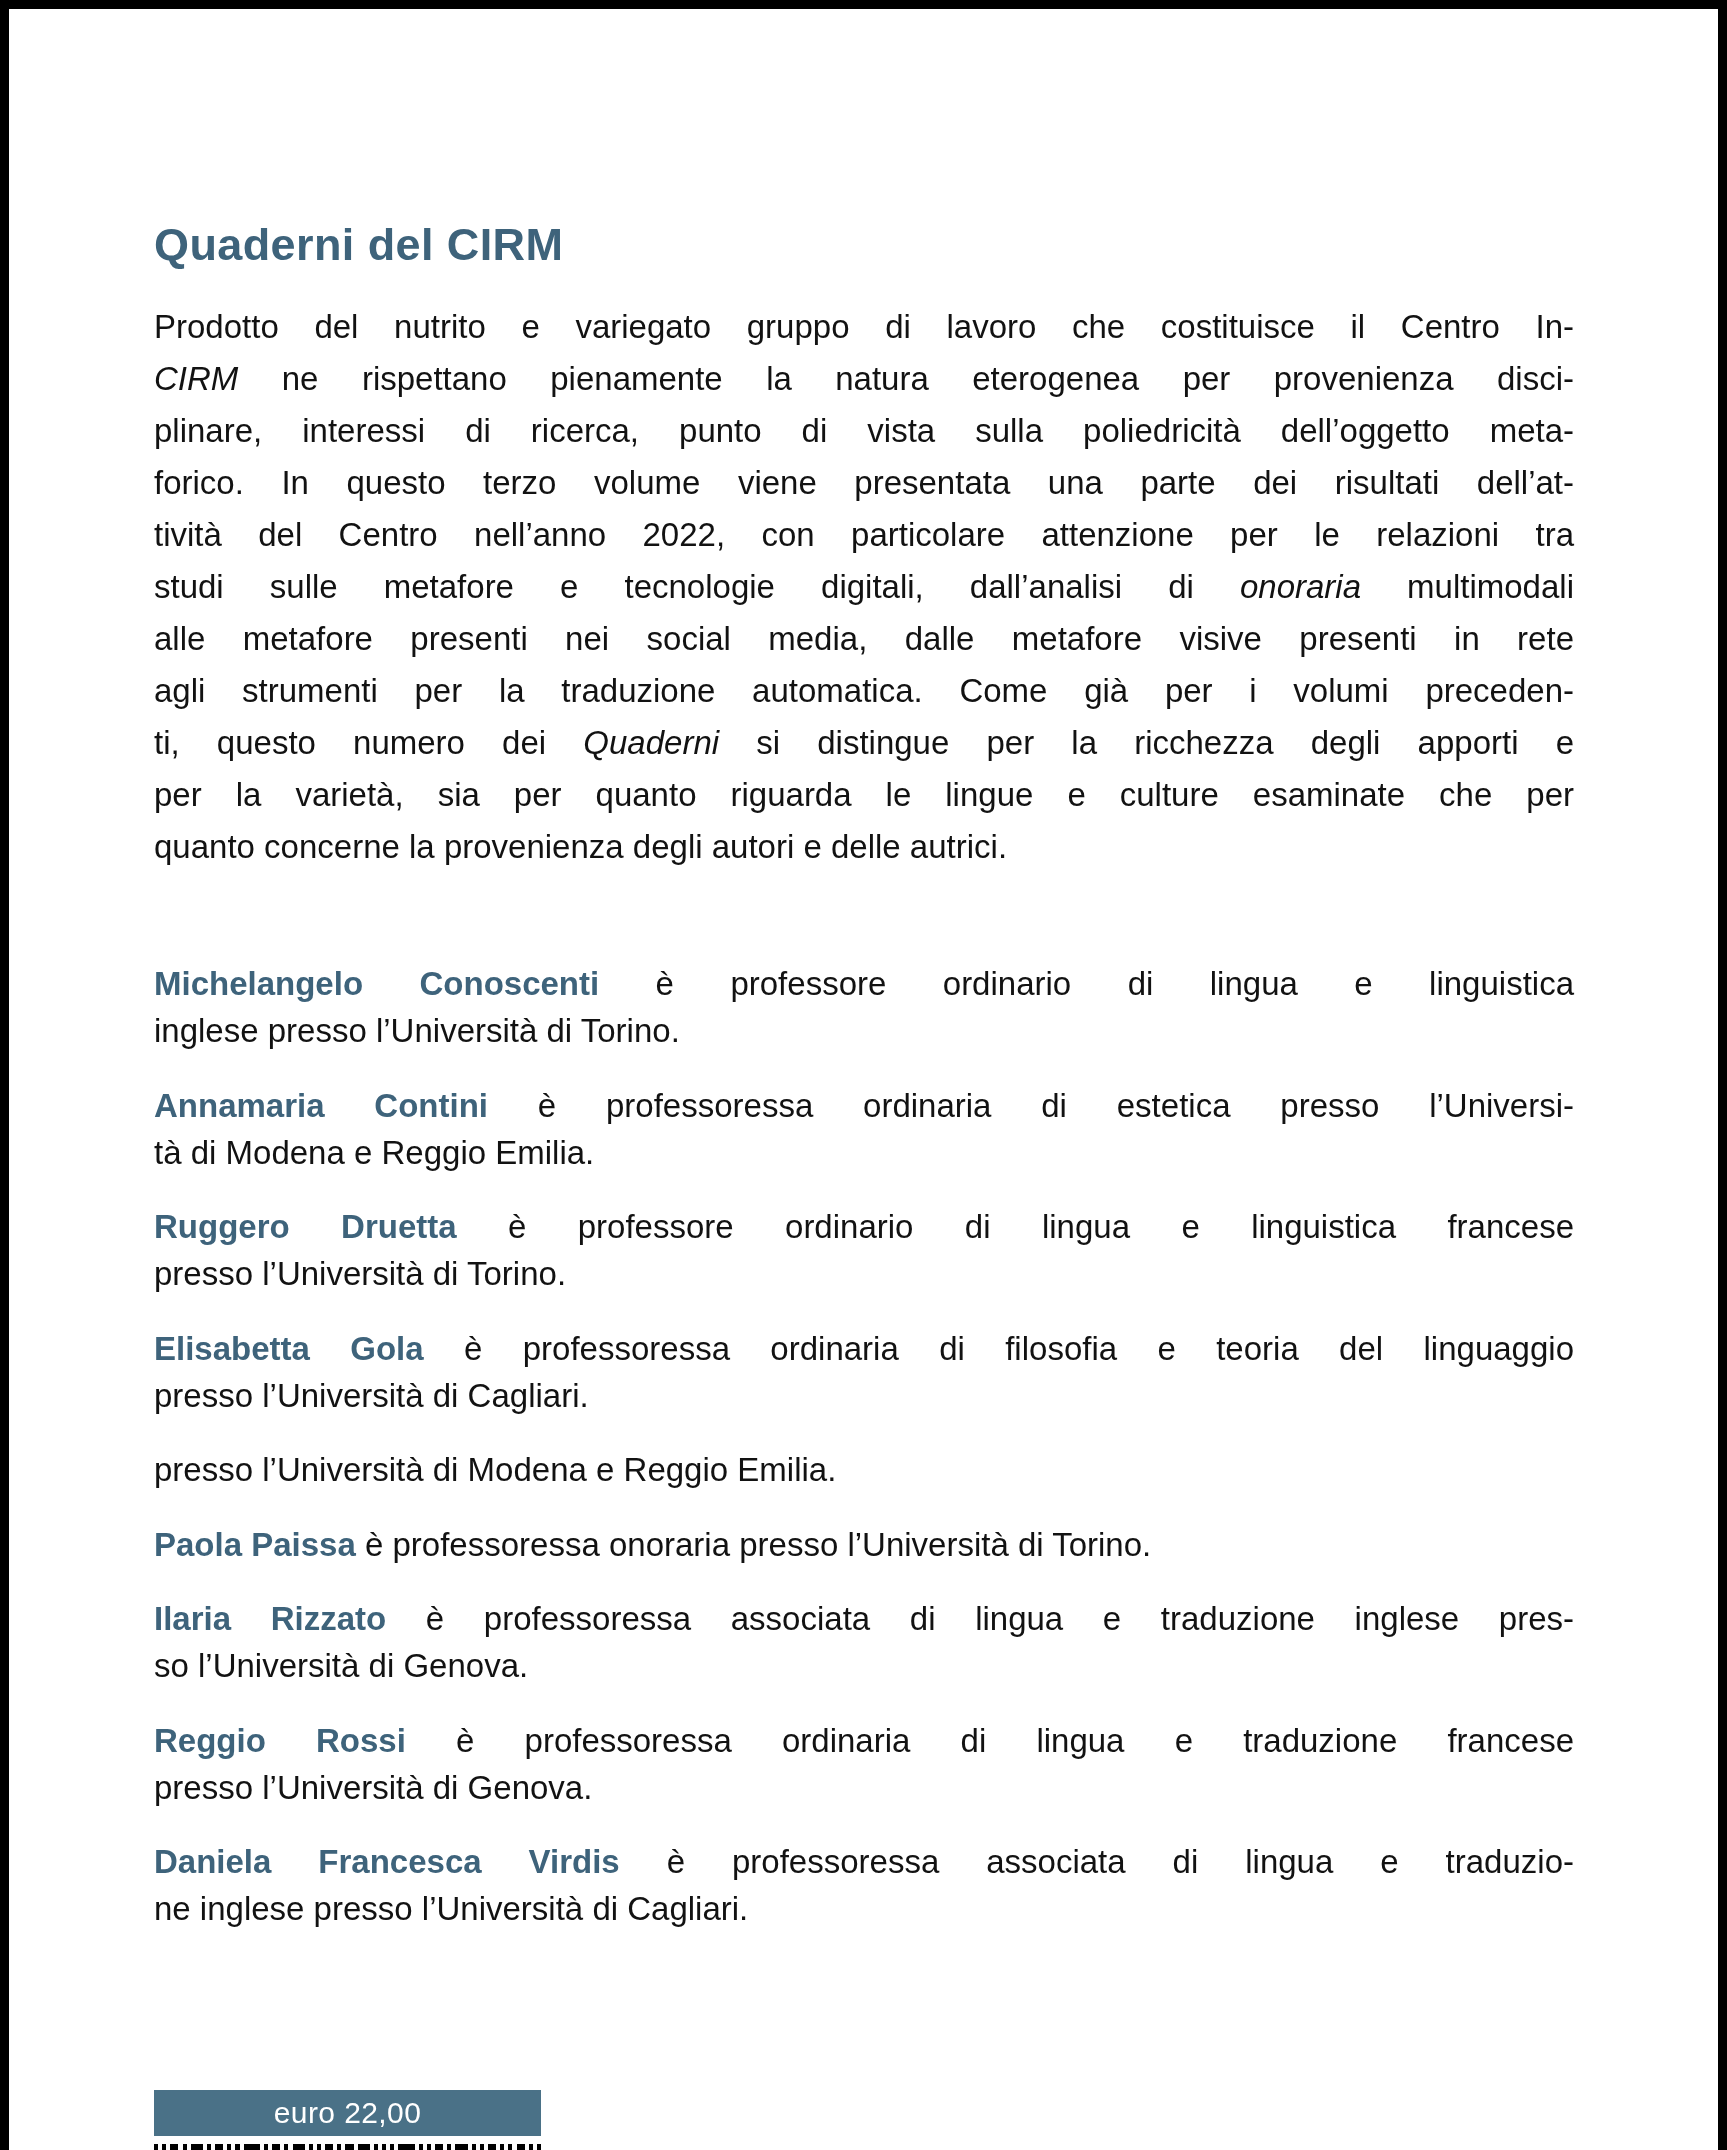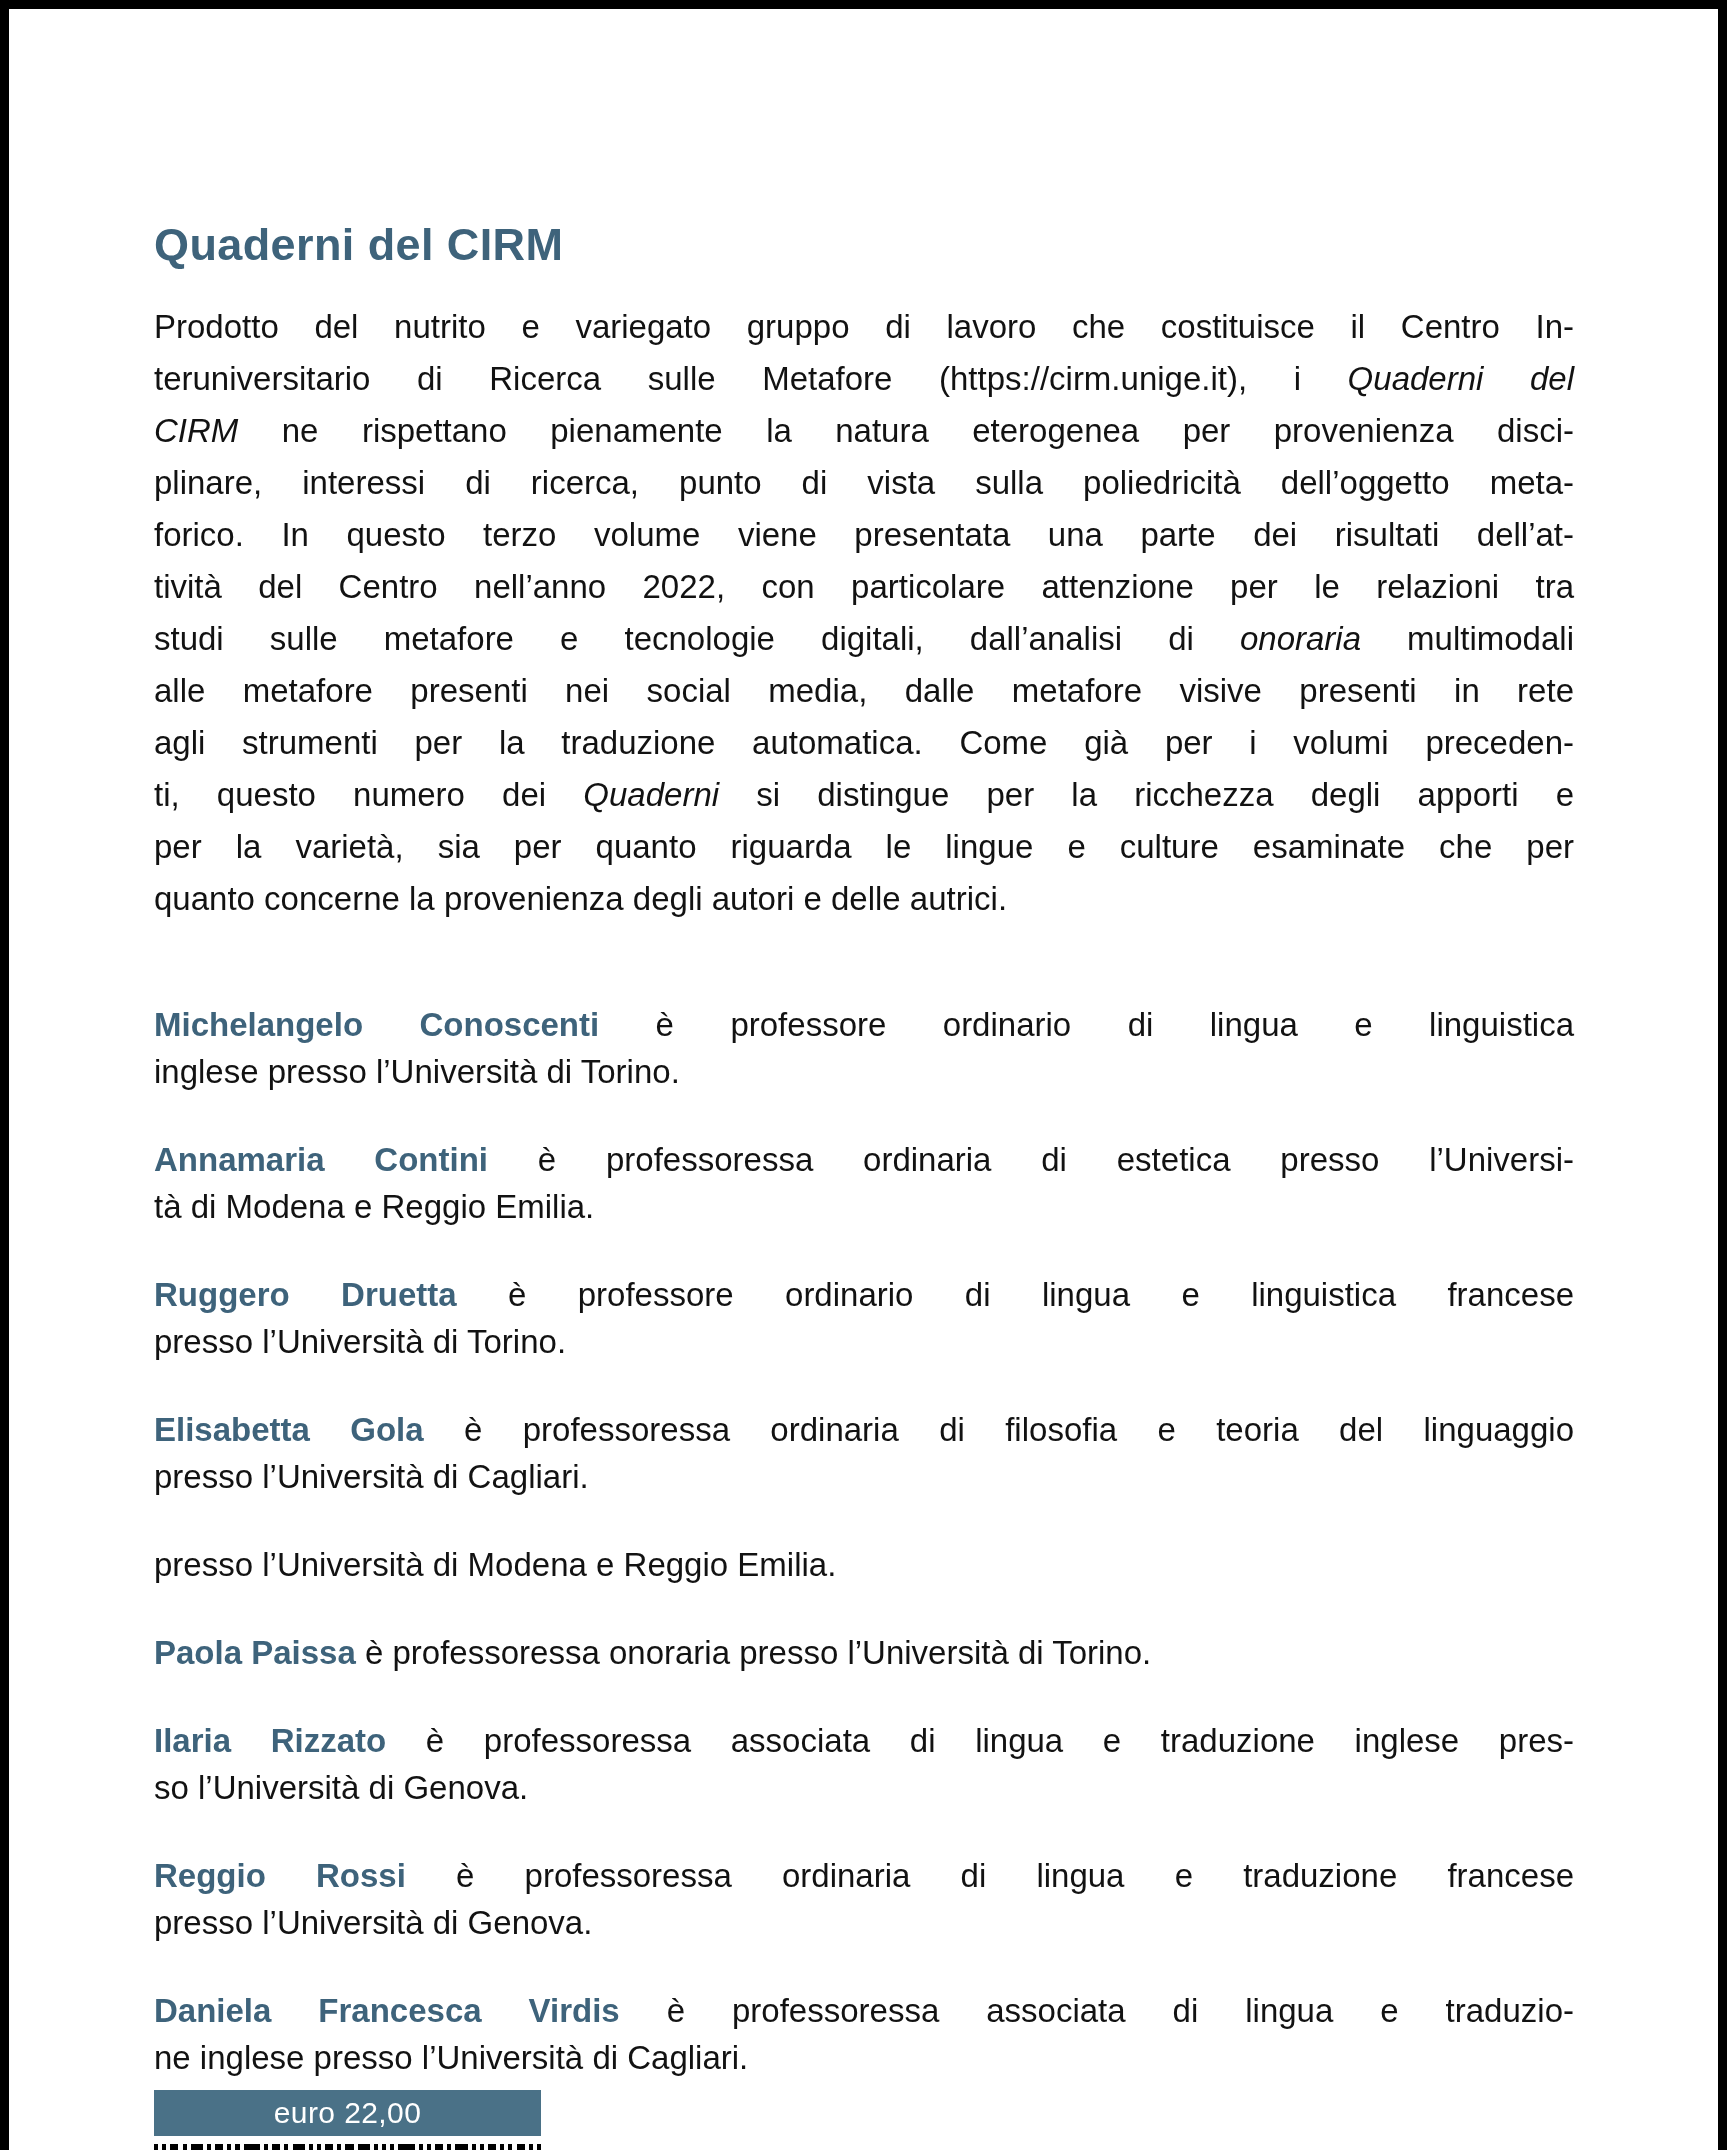--- a/index.html
+++ b/index.html
@@ -40,21 +40,21 @@
 
   .bios {
     position: absolute;
     left: 145px;
     top: 951px;
     width: 1420px;
     font-size: 33px;
     line-height: 47px;
     color: #121212;
   }
-  .bio { margin-bottom: 27.5px; margin-top: 41px; }
+  .bio { margin-bottom: 27.5px; }
 
   .tline { text-align: justify; text-align-last: justify; text-justify: inter-word; }
   .tline.last { text-align-last: left; }
 
   .it { font-style: italic; }
   .bd { font-weight: 700; }
   .ac { color: var(--accent, #3e637b); font-weight: 700; }
 
   .band {
     position: absolute;
@@ -84,21 +84,20 @@
 </style>
 </head>
 <body>
 
 <div class="cover">
 
   <h1 class="title">Quaderni del CIRM</h1>
 
   <div class="para">
       <div class="tline"><span>Prodotto del nutrito e variegato gruppo di lavoro che costituisce il Centro In-</span></div>
-      <div class="tline"><span>teruniversitario di Ricerca sulle Metafore (https://cirm.unige.it), i </span><span class="it">Quaderni del</span></div>
       <div class="tline"><span class="it">CIRM</span><span> ne rispettano pienamente la natura eterogenea per provenienza disci-</span></div>
       <div class="tline"><span>plinare, interessi di ricerca, punto di vista sulla poliedricità dell’oggetto meta-</span></div>
       <div class="tline"><span>forico. In questo terzo volume viene presentata una parte dei risultati dell’at-</span></div>
       <div class="tline"><span>tività del Centro nell’anno 2022, con particolare attenzione per le relazioni tra</span></div>
       <div class="tline"><span>studi sulle metafore e tecnologie digitali, dall’analisi di </span><span class="it">onoraria</span><span> multimodali</span></div>
       <div class="tline"><span>alle metafore presenti nei social media, dalle metafore visive presenti in rete</span></div>
       <div class="tline"><span>agli strumenti per la traduzione automatica. Come già per i volumi preceden-</span></div>
       <div class="tline"><span>ti, questo numero dei </span><span class="it">Quaderni</span><span> si distingue per la ricchezza degli apporti e</span></div>
       <div class="tline"><span>per la varietà, sia per quanto riguarda le lingue e culture esaminate che per</span></div>
       <div class="tline last"><span>quanto concerne la provenienza degli autori e delle autrici.</span></div>

